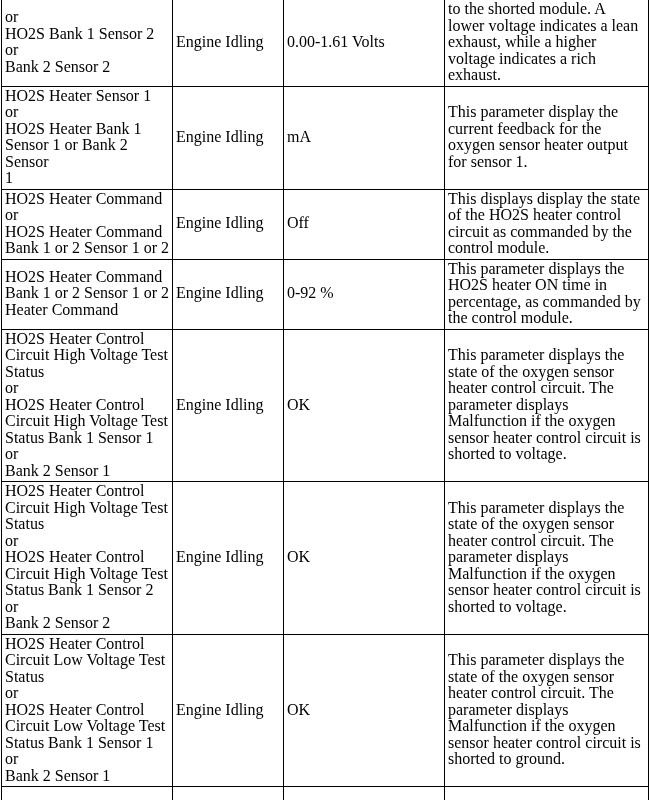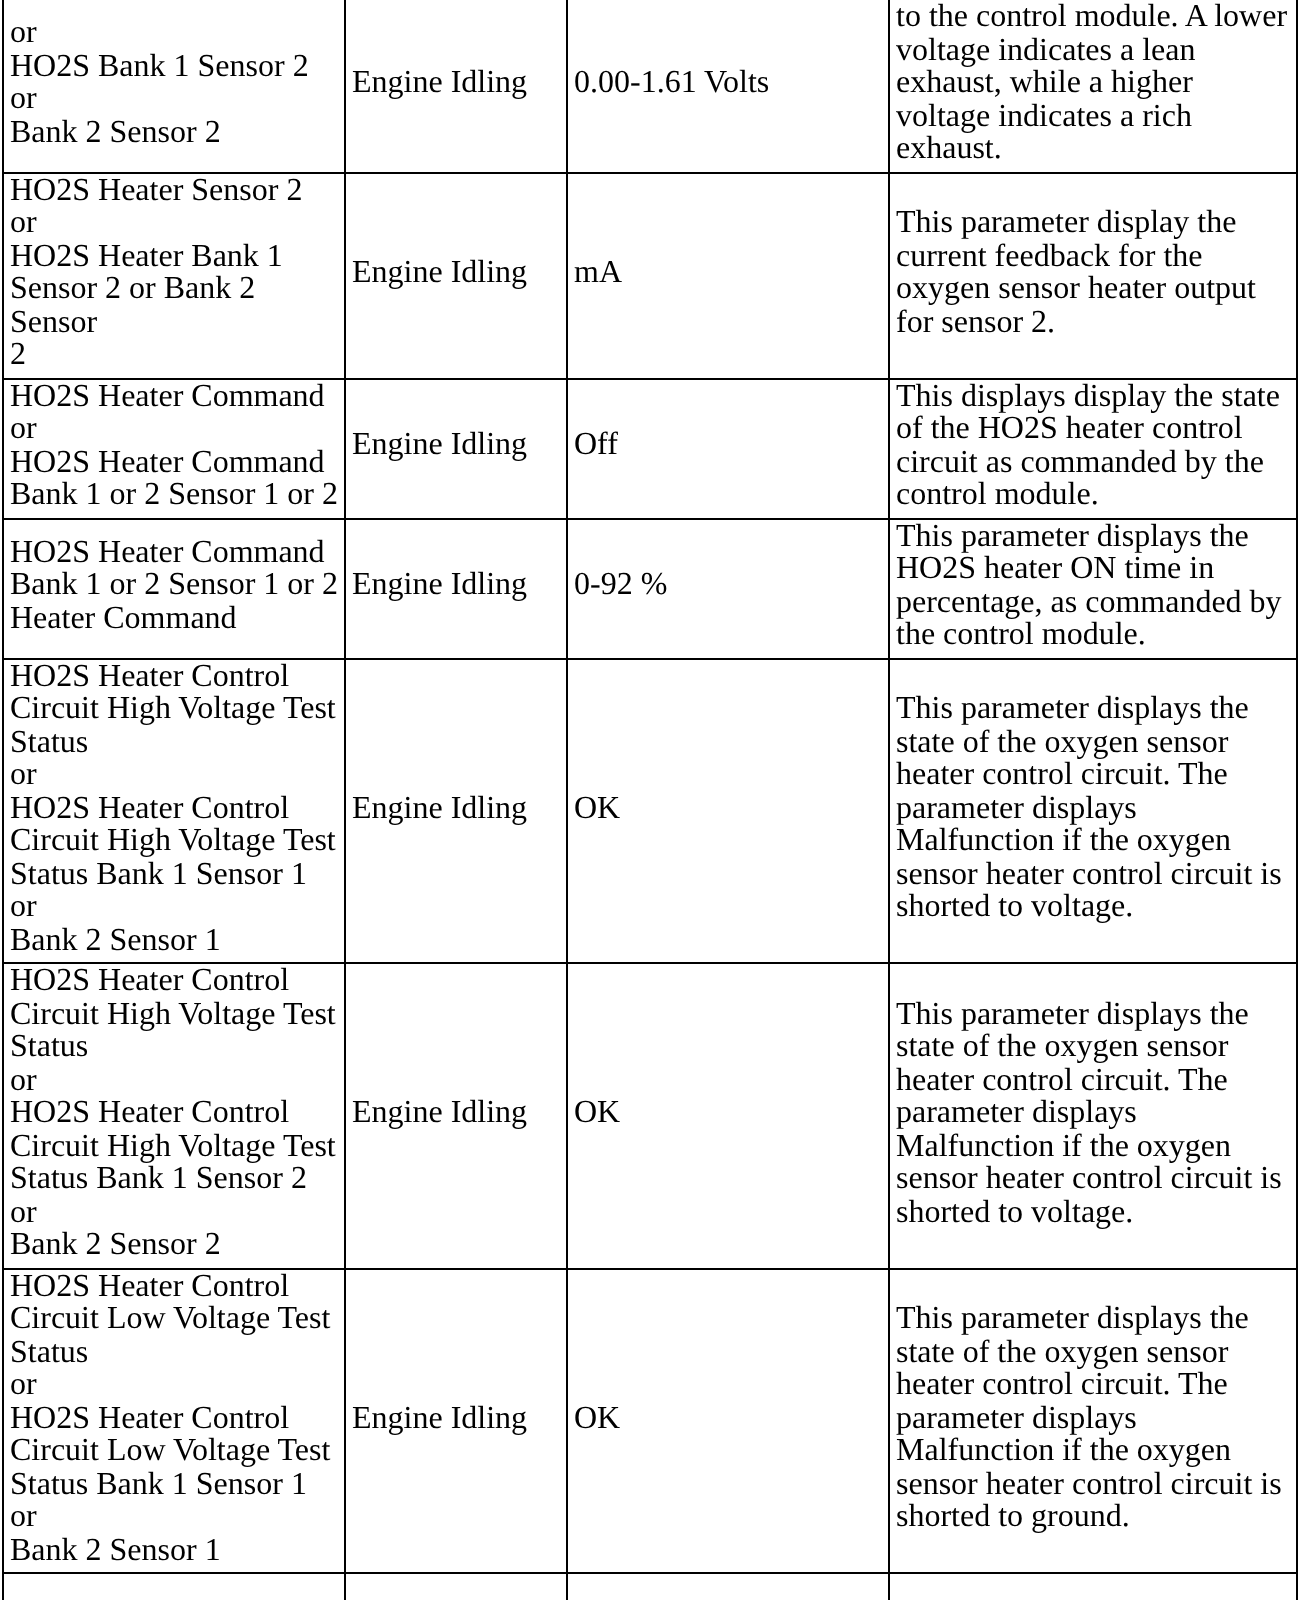--- a/index.html
+++ b/index.html
@@ -55,31 +55,31 @@
       <col class="c-value">
       <col class="c-desc">
     </colgroup>
     <tbody>
         <tr>
     <td class="param-cell">or
 HO2S Bank 1 Sensor 2 or
 Bank 2 Sensor 2</td>
     <td class="cond-cell">Engine Idling</td>
     <td class="value-cell">0.00-1.61 Volts</td>
-    <td class="desc-cell">to the control module. A lower voltage indicates a lean exhaust, while a higher voltage indicates a rich exhaust.</td>
+    <td class="desc-cell">to the shorted module. A lower voltage indicates a lean exhaust, while a higher voltage indicates a rich exhaust.</td>
   </tr>
         <tr>
-    <td class="param-cell">HO2S Heater Sensor 2
+    <td class="param-cell">HO2S Heater Sensor 1
 or
 HO2S Heater Bank 1
-Sensor 2 or Bank 2 Sensor
-2</td>
+Sensor 1 or Bank 2 Sensor
+1</td>
     <td class="cond-cell">Engine Idling</td>
     <td class="value-cell">mA</td>
-    <td class="desc-cell">This parameter display the current feedback for the oxygen sensor heater output for sensor 2.</td>
+    <td class="desc-cell">This parameter display the current feedback for the oxygen sensor heater output for sensor 1.</td>
   </tr>
         <tr>
     <td class="param-cell">HO2S Heater Command
 or
 HO2S Heater Command
 Bank 1 or 2 Sensor 1 or 2</td>
     <td class="cond-cell">Engine Idling</td>
     <td class="value-cell">Off</td>
     <td class="desc-cell">This displays display the state of the HO2S heater control circuit as commanded by the control module.</td>
   </tr>

